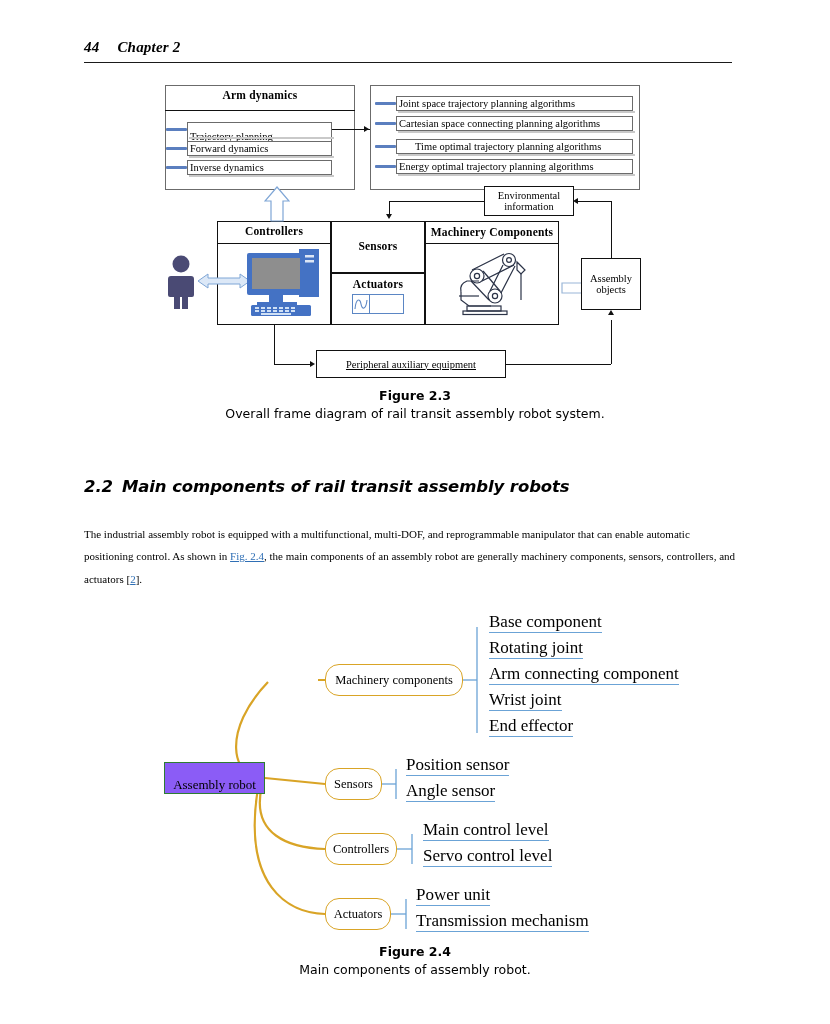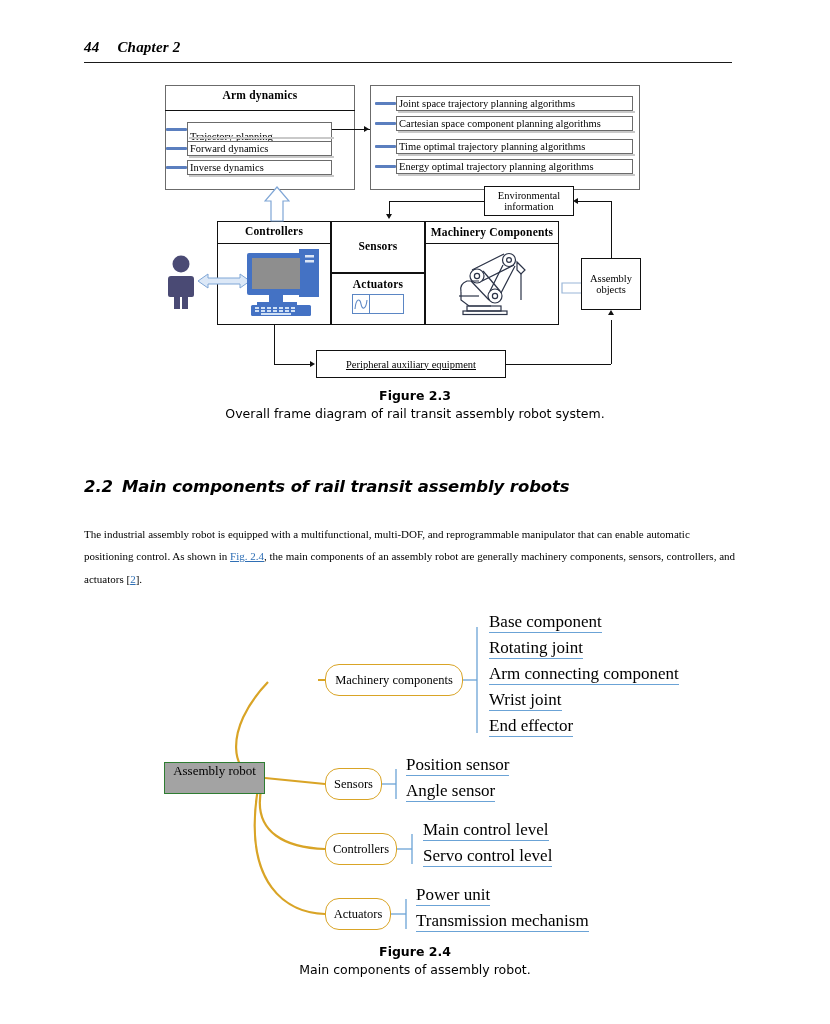--- a/index.html
+++ b/index.html
@@ -58,21 +58,21 @@
       font-size:16.5px;letter-spacing:-.1px;}
   #section-heading .secnum{margin-right:9px;}
   #body-copy{position:absolute;left:84px;top:523px;width:655px;
       font-size:11px;line-height:22.3px;text-align:left;}
   .lnk{color:#2f6fb5;}
 
   
   #mindmap{position:absolute;left:0;top:600px;width:830px;height:330px;}
   #mindmap svg{position:absolute;left:0;top:0;}
   .mm-root{position:absolute;box-sizing:border-box;border:1.6px solid #2e7d32;
-      background:#a3a3a3;font-size:13px;display:flex;align-items:flex-start;
+      background:#8b5cf6;font-size:13px;display:flex;align-items:flex-end;
       justify-content:center;}
   .mm-branch{position:absolute;box-sizing:border-box;border:1.6px solid #d9a426;
       border-radius:14px;background:#fff;font-size:12.5px;
       display:flex;align-items:center;justify-content:center;}
   .mm-leaf{position:absolute;font-size:17px;white-space:nowrap;
       padding-bottom:0;border-bottom:1.2px solid #6ba3d6;}
 </style>
 </head>
 <body>
 
@@ -108,26 +108,26 @@
 
   <div class="bx bx-o" style="left:370px;top:85px;width:270px;height:105px;"></div>
 
   <div class="bx bx-o lft" style="left:396px;top:96px;width:237px;height:15px;padding-left:2px;">
     <span class="itm">Joint space trajectory planning algorithms</span>
   </div>
   <div class="dash" style="position:absolute;left:375px;top:102px;"></div>
   <div class="shade" style="left:398px;top:111px;width:237px;height:1.5px;"></div>
 
   <div class="bx bx-o lft" style="left:396px;top:116px;width:237px;height:15px;padding-left:2px;">
-    <span class="itm">Cartesian space component planning algorithms</span>
+    <span class="itm">Cartesian space connecting planning algorithms</span>
   </div>
   <div class="dash" style="position:absolute;left:375px;top:122px;"></div>
   <div class="shade" style="left:398px;top:131px;width:237px;height:1.5px;"></div>
 
-  <div class="bx bx-o lft" style="left:396px;top:139px;width:237px;height:15px;padding-left:2px;">
+  <div class="bx bx-o lft" style="left:396px;top:139px;width:237px;height:15px;padding-left:18px;">
     <span class="itm">Time optimal trajectory planning algorithms</span>
   </div>
   <div class="dash" style="position:absolute;left:375px;top:145px;"></div>
   <div class="shade" style="left:398px;top:154px;width:237px;height:1.5px;"></div>
 
   <div class="bx bx-o lft" style="left:396px;top:159px;width:237px;height:15px;padding-left:2px;">
     <span class="itm">Energy optimal trajectory planning algorithms</span>
   </div>
   <div class="dash" style="position:absolute;left:375px;top:165px;"></div>
   <div class="shade" style="left:398px;top:174px;width:237px;height:1.5px;"></div>

